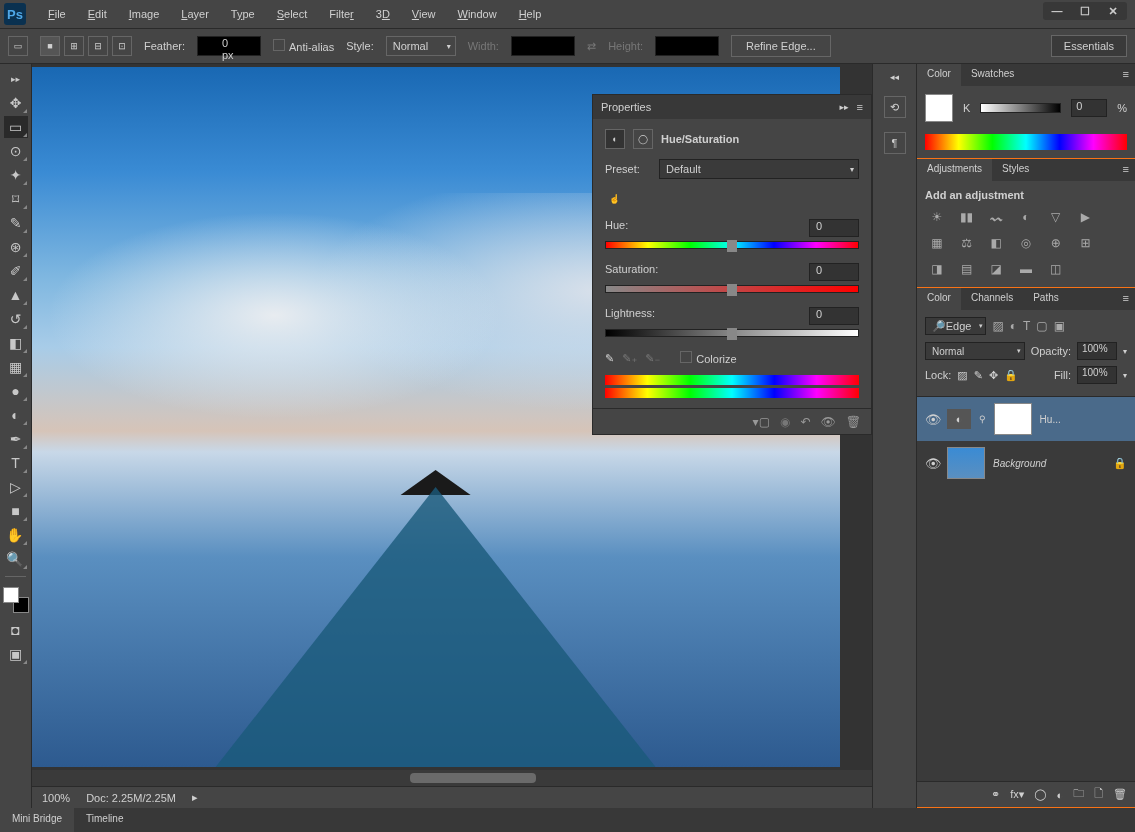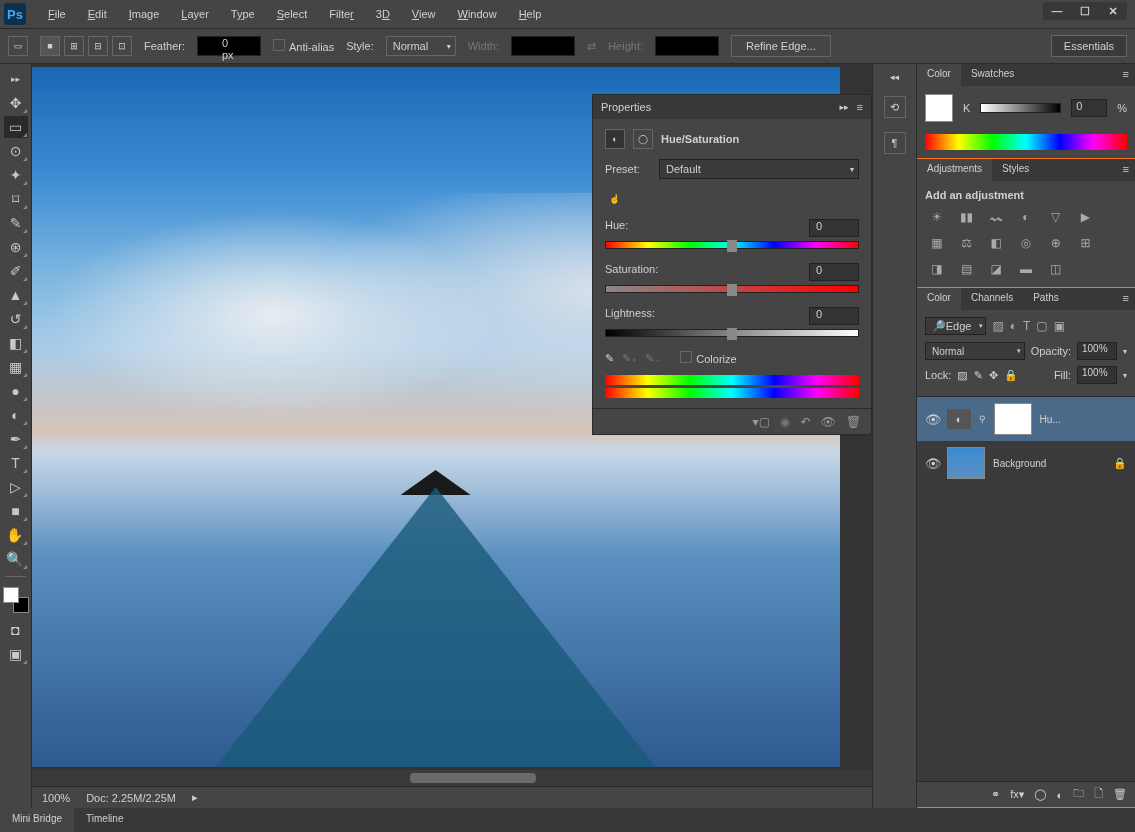--- a/index.html
+++ b/index.html
@@ -84,21 +84,21 @@
 .lc-row{display:flex;align-items:center;gap:6px;margin-bottom:6px}
 .lc-dd{height:18px;background:#3a3a3a;border:1px solid #222;padding:0 14px 0 6px;position:relative;display:flex;align-items:center;font-size:10px}
 .lc-dd:after{content:"▾";position:absolute;right:3px;font-size:7px}
 .lc-val{width:40px;height:18px;background:#333;border:1px solid #222;padding:0 4px;font-size:10px}
 .layer-list{flex:1;background:#3a3a3a}
 .layer-item{display:flex;align-items:center;padding:6px 8px;gap:8px}
 .layer-item.sel{background:#4a6a8a}
 .eye{width:14px;font-size:13px}
 .layer-thumb{width:38px;height:32px;background:#fff;border:1px solid #888}
 .layer-thumb.img{background:linear-gradient(to bottom,#3a8bd4,#5a8fc0)}
-.ly-name{font-size:10px;}
+.ly-name{font-size:10px;font-style:italic}
 .layer-foot{height:26px;border-top:1px solid #2a2a2a;display:flex;justify-content:flex-end;align-items:center;gap:10px;padding:0 8px;font-size:11px}
 .checkbox{width:12px;height:12px;border:1px solid #666;display:inline-block;margin-right:4px}
 .lock-icon{font-size:11px}
 .muted{color:#777}
 </style>
 </head>
 <body>
 
 <div class="titlebar">
   <div class="ps-logo">Ps</div>

